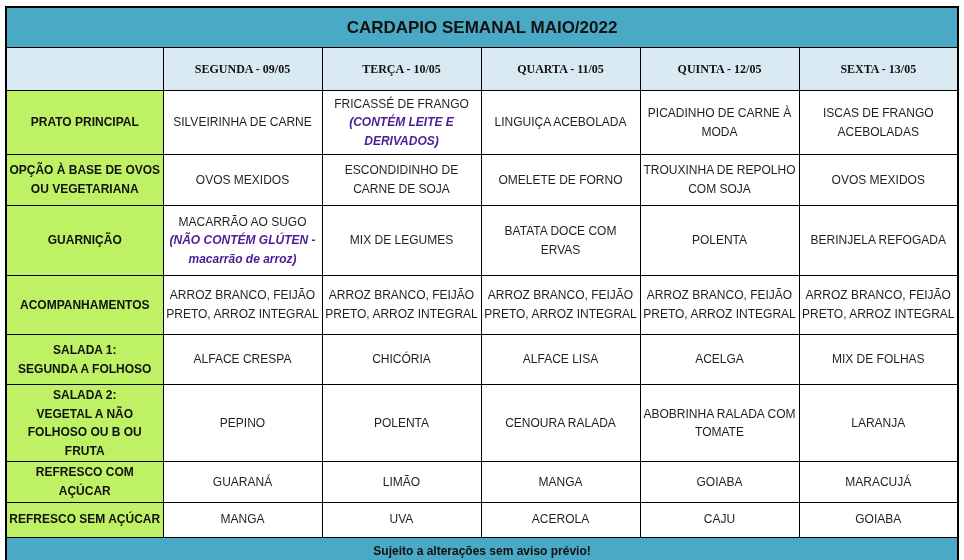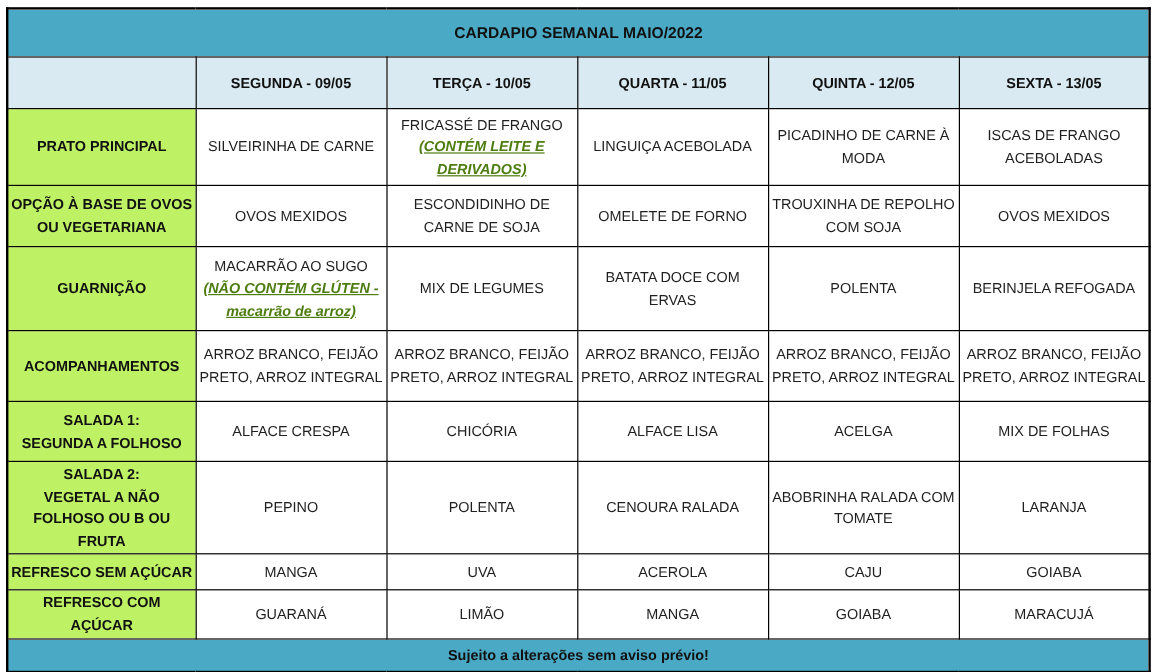--- a/index.html
+++ b/index.html
@@ -18,25 +18,25 @@
     border:1px solid #000;
     padding:1px 2px;
     text-align:center;
     vertical-align:middle;
     overflow:hidden;
   }
   table{border:2px solid #000;}
   .title-row td{
     background:#4aa9c5;
     font-weight:bold;
-    font-size:13px;
+    font-size:17px;
     height:37px;
     color:#111;
   }
-  .day-row{height:43px;}
+  .day-row{height:43px;font-family:Liberation Serif, serif;}
   .corner{background:#d9eaf2;}
   .day-header{
     background:#d9eaf2;
     font-weight:bold;
     font-size:12px;
     color:#111;
   }
   .row-label{
     background:#bef264;
     font-weight:bold;
@@ -47,24 +47,23 @@
   }
   .menu-cell{
     background:#ffffff;
     font-size:12px;
     line-height:1.55;
     color:#1f1f1f;
   }
   .cell-text{display:block;}
   .cell-note{
     display:block;
-    color:#4d7c0f;
+    color:#4c1d95;
     font-weight:bold;
     font-style:italic;
-    text-decoration:underline;
   }
   tbody tr:nth-child(1){height:64px;}
   tbody tr:nth-child(2){height:51px;}
   tbody tr:nth-child(3){height:70px;}
   tbody tr:nth-child(4){height:59px;}
   tbody tr:nth-child(5){height:50px;}
   tbody tr:nth-child(6){height:68px;}
   tbody tr:nth-child(7){height:30px;}
   tbody tr:nth-child(8){height:35px;}
   .footer-row td{
@@ -208,53 +207,53 @@
             <span class="cell-text">CENOURA RALADA</span>
           </td>
           <td class="menu-cell">
             <span class="cell-text">ABOBRINHA RALADA COM TOMATE</span>
           </td>
           <td class="menu-cell">
             <span class="cell-text">LARANJA</span>
           </td>
         </tr>
         <tr>
+          <td class="row-label">REFRESCO COM AÇÚCAR</td>
+          <td class="menu-cell">
+            <span class="cell-text">GUARANÁ</span>
+          </td>
+          <td class="menu-cell">
+            <span class="cell-text">LIMÃO</span>
+          </td>
+          <td class="menu-cell">
+            <span class="cell-text">MANGA</span>
+          </td>
+          <td class="menu-cell">
+            <span class="cell-text">GOIABA</span>
+          </td>
+          <td class="menu-cell">
+            <span class="cell-text">MARACUJÁ</span>
+          </td>
+        </tr>
+        <tr>
           <td class="row-label">REFRESCO SEM AÇÚCAR</td>
           <td class="menu-cell">
             <span class="cell-text">MANGA</span>
           </td>
           <td class="menu-cell">
             <span class="cell-text">UVA</span>
           </td>
           <td class="menu-cell">
             <span class="cell-text">ACEROLA</span>
           </td>
           <td class="menu-cell">
             <span class="cell-text">CAJU</span>
           </td>
           <td class="menu-cell">
             <span class="cell-text">GOIABA</span>
-          </td>
-        </tr>
-        <tr>
-          <td class="row-label">REFRESCO COM AÇÚCAR</td>
-          <td class="menu-cell">
-            <span class="cell-text">GUARANÁ</span>
-          </td>
-          <td class="menu-cell">
-            <span class="cell-text">LIMÃO</span>
-          </td>
-          <td class="menu-cell">
-            <span class="cell-text">MANGA</span>
-          </td>
-          <td class="menu-cell">
-            <span class="cell-text">GOIABA</span>
-          </td>
-          <td class="menu-cell">
-            <span class="cell-text">MARACUJÁ</span>
           </td>
         </tr>
       </tbody>
     <tfoot>
       <tr class="footer-row">
         <td colspan="6">Sujeito a alterações sem aviso prévio!</td>
       </tr>
     </tfoot>
   </table>
 </div>

